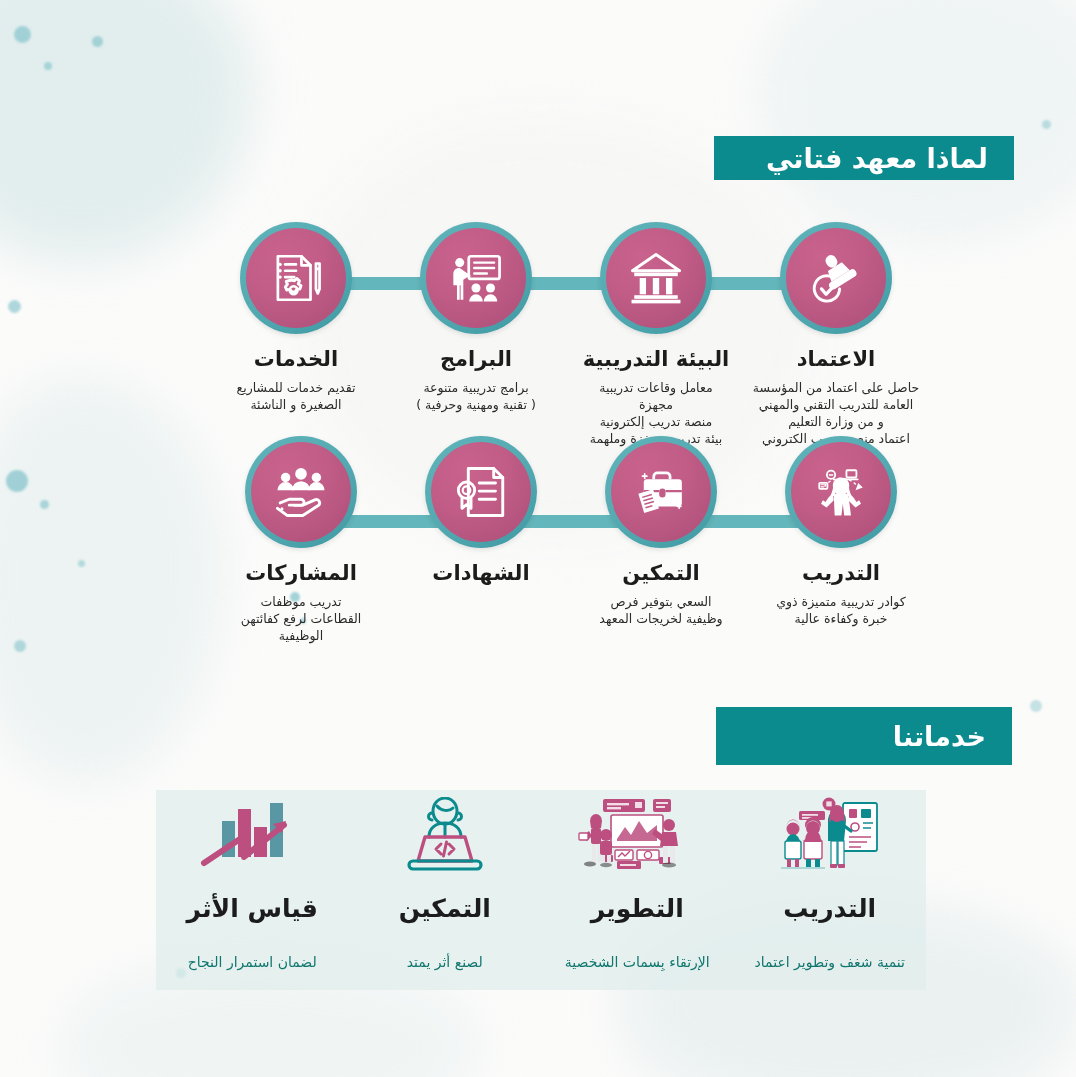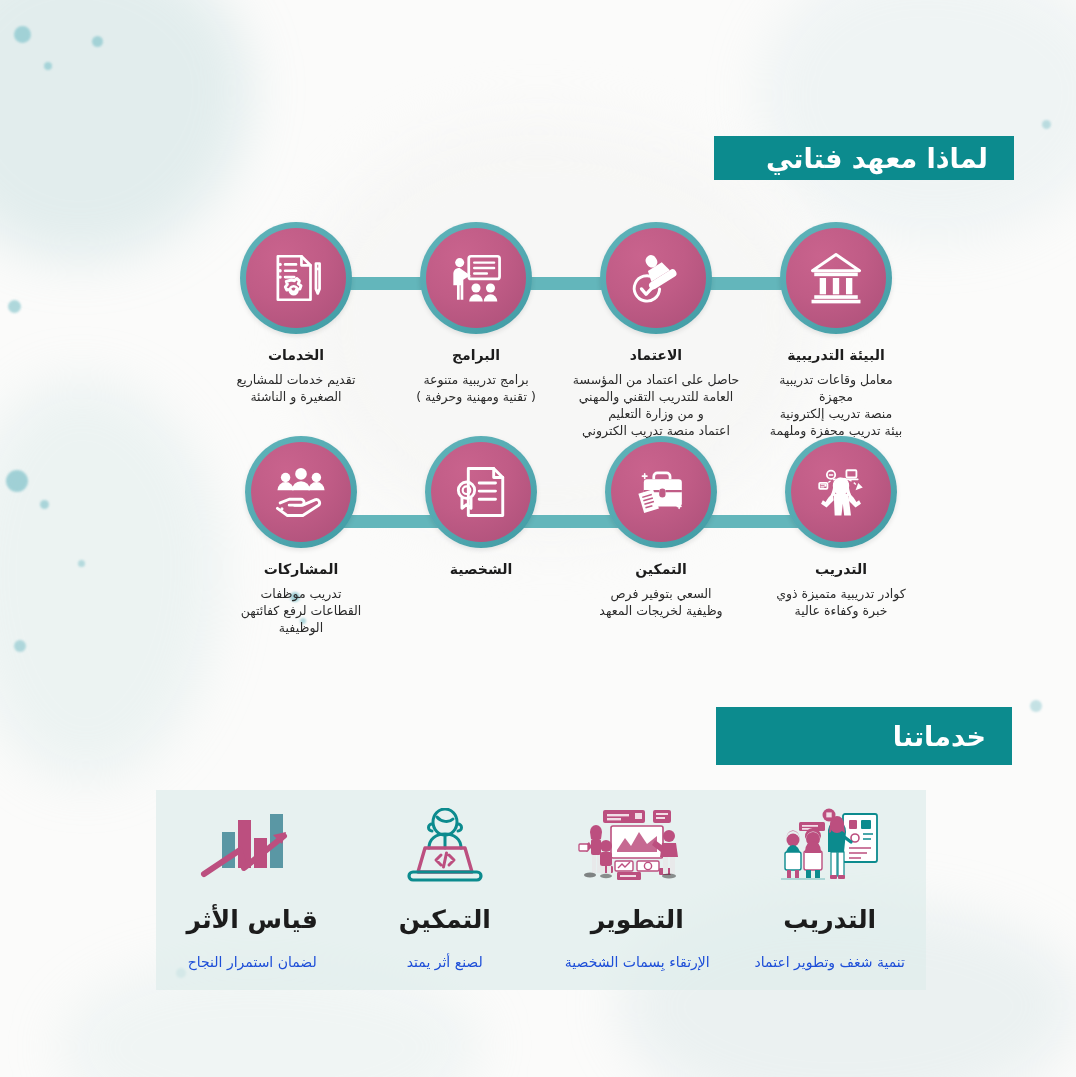--- a/index.html
+++ b/index.html
@@ -65,21 +65,21 @@
   .circle{
     width:100%;height:100%;
     border-radius:50%;
     background:radial-gradient(circle at 35% 28%,#c9638d 0%,#c05c86 45%,#ab4f78 100%);
     display:flex;align-items:center;justify-content:center;
   }
   .circle svg{width:58px;height:58px;display:block;}
 
   .feat-title{
     margin-top:14px;
-    font-size:14px;font-weight:bold;color:#1c1c1c;
+    font-size:21px;font-weight:bold;color:#1c1c1c;
     text-align:center;line-height:1.1;
   }
   .feat-desc{
     margin-top:9px;
     font-size:12.5px;color:#2b2b2b;
     text-align:center;line-height:1.35;
     width:175px;white-space:pre-line;
   }
 
   
@@ -101,22 +101,22 @@
     display:flex;flex-direction:column;align-items:center;gap:16px;
   }
   .service-ico{height:78px;display:flex;align-items:flex-end;justify-content:center;}
   .service-ico svg{display:block;}
   .svc-title{
     margin-top:6px;
     font-size:25px;font-weight:bold;color:#1c1c1c;
     line-height:1.1;text-align:center;
   }
   .svc-sub{
-    margin-top:5px;
-    font-size:14px;color:#1d4ed8;
+    margin-top:16px;
+    font-size:14px;color:#0f766e;
     text-align:center;line-height:1.2;
   }
 </style>
 </head>
 <body>
 
 <div id="bg-layer">
   <div class="wash" style="left:-80px;top:-60px;width:330px;height:320px;background:rgba(168,206,210,0.30);"></div>
   <div class="wash" style="left:-40px;top:380px;width:260px;height:400px;background:rgba(196,221,223,0.28);"></div>
   <div class="wash" style="left:760px;top:-40px;width:360px;height:280px;background:rgba(205,226,227,0.26);"></div>
@@ -195,58 +195,58 @@
       </div>
       <div class="feat-title">البرامج</div>
       <div class="feat-desc">برامج تدريبية متنوعة
 ( تقنية ومهنية وحرفية )</div>
     </div>
 
     <div class="feature">
       <div class="circle-wrap">
         <div class="circle">
           <svg viewBox="0 0 64 64">
-            <g transform="rotate(-32 36 28)">
-              <rect x="30" y="4" width="12" height="14" rx="6" fill="#fff"></rect>
-              <path d="M27 18 h18 l3 12 h-24 z" fill="#fff"></path>
-              <rect x="19" y="30" width="34" height="9" rx="4.5" fill="#fff"></rect>
-            </g>
-            <path d="M30 32 a14 14 0 1 0 6 12" fill="none" stroke="#fff" stroke-width="3.2" stroke-linecap="round"></path>
-            <path d="M16 44 l5 6 l12 -13" fill="none" stroke="#fff" stroke-width="3.6" stroke-linecap="round" stroke-linejoin="round"></path>
-          </svg>
-        </div>
-      </div>
-      <div class="feat-title">الاعتماد</div>
-      <div class="feat-desc">حاصل على اعتماد من المؤسسة
-العامة للتدريب التقني والمهني
-و من وزارة التعليم
-اعتماد منصة تدريب الكتروني</div>
-    </div>
-
-    <div class="feature">
-      <div class="circle-wrap">
-        <div class="circle">
-          <svg viewBox="0 0 64 64">
             <path d="M32 6 L58 24 H6 Z" fill="none" stroke="#fff" stroke-width="3.2" stroke-linejoin="round"></path>
             <rect x="8" y="26" width="48" height="4" fill="#fff"></rect>
             <g fill="#fff">
               <rect x="14" y="32" width="7" height="18"></rect>
               <rect x="28.5" y="32" width="7" height="18"></rect>
               <rect x="43" y="32" width="7" height="18"></rect>
             </g>
             <rect x="8" y="51" width="48" height="4" fill="#fff"></rect>
             <rect x="5" y="56" width="54" height="4" fill="#fff"></rect>
           </svg>
         </div>
       </div>
       <div class="feat-title">البيئة التدريبية</div>
       <div class="feat-desc">معامل وقاعات تدريبية
 مجهزة
 منصة تدريب إلكترونية
 بيئة تدريب محفزة وملهمة</div>
+    </div>
+
+    <div class="feature">
+      <div class="circle-wrap">
+        <div class="circle">
+          <svg viewBox="0 0 64 64">
+            <g transform="rotate(-32 36 28)">
+              <rect x="30" y="4" width="12" height="14" rx="6" fill="#fff"></rect>
+              <path d="M27 18 h18 l3 12 h-24 z" fill="#fff"></path>
+              <rect x="19" y="30" width="34" height="9" rx="4.5" fill="#fff"></rect>
+            </g>
+            <path d="M30 32 a14 14 0 1 0 6 12" fill="none" stroke="#fff" stroke-width="3.2" stroke-linecap="round"></path>
+            <path d="M16 44 l5 6 l12 -13" fill="none" stroke="#fff" stroke-width="3.6" stroke-linecap="round" stroke-linejoin="round"></path>
+          </svg>
+        </div>
+      </div>
+      <div class="feat-title">الاعتماد</div>
+      <div class="feat-desc">حاصل على اعتماد من المؤسسة
+العامة للتدريب التقني والمهني
+و من وزارة التعليم
+اعتماد منصة تدريب الكتروني</div>
     </div>
 
   </div>
 
   <div class="feature-row" id="row2">
 
     <div class="feature">
       <div class="circle-wrap">
         <div class="circle">
           <svg viewBox="0 0 64 64">
@@ -280,21 +280,21 @@
               <path d="M30 22h18M30 31h18M30 40h18"></path>
             </g>
             <g>
               <circle cx="16" cy="30" r="9" fill="none" stroke="#fff" stroke-width="3.2"></circle>
               <circle cx="16" cy="30" r="4.2" fill="none" stroke="#fff" stroke-width="2.4"></circle>
               <path d="M11 38 l0 12 l5 -4 l5 4 l0 -12" fill="none" stroke="#fff" stroke-width="3.2" stroke-linejoin="round"></path>
             </g>
           </svg>
         </div>
       </div>
-      <div class="feat-title">الشخصية</div>
+      <div class="feat-title">الشهادات</div>
     </div>
 
     <div class="feature">
       <div class="circle-wrap">
         <div class="circle">
           <svg viewBox="0 0 64 64">
             <path d="M24 18 v-3 a4 4 0 0 1 4 -4 h10 a4 4 0 0 1 4 4 v3" fill="none" stroke="#fff" stroke-width="3"></path>
             <rect x="13" y="18" width="42" height="30" rx="3.5" fill="#fff"></rect>
             <rect x="30" y="28" width="7" height="10" rx="3.5" fill="#c05c86"></rect>
             <path d="M13 31 h17 M37 31 h18" stroke="#c05c86" stroke-width="2.4"></path>

